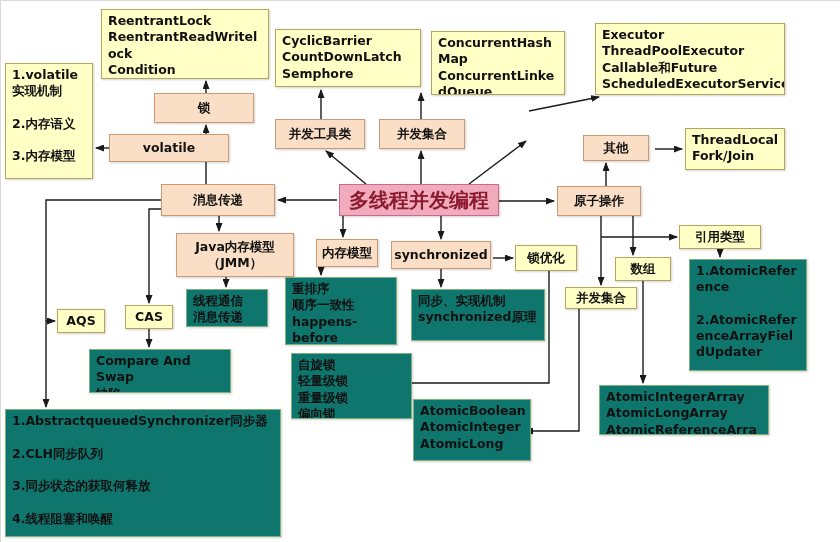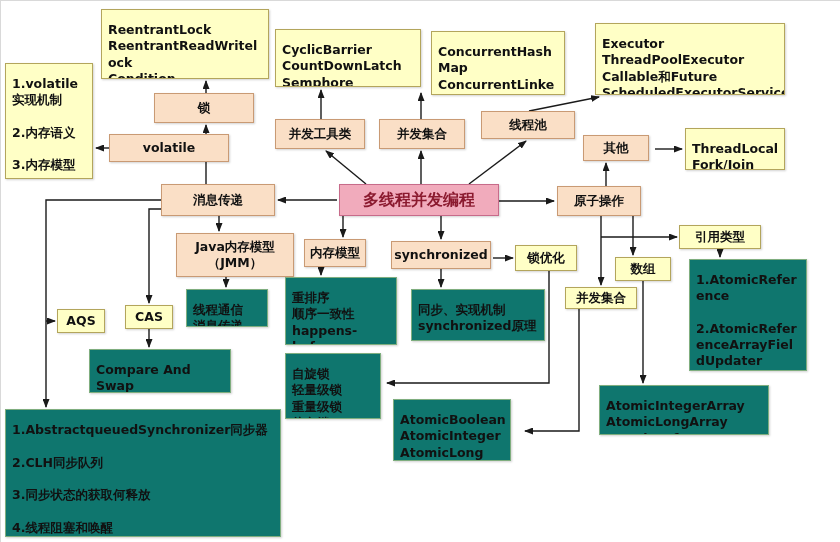--- a/index.html
+++ b/index.html
@@ -5,27 +5,27 @@
   html,body{margin:0;padding:0;background:#ffffff;}
   .canvas{
     position:relative;width:840px;height:542px;background:#ffffff;
     border:1px solid #d9d9d9;overflow:hidden;
     font-family:"DejaVu Sans","Liberation Sans",sans-serif;
   }
   svg.edges{position:absolute;left:0;top:0;z-index:0;}
   .node{
     position:absolute;z-index:1;box-sizing:border-box;
     border:1px solid #999;font-weight:bold;font-size:12.5px;line-height:1.3;
-    padding:12px 6px;white-space:pre-line;overflow:hidden;color:#111;
+    padding:3px 6px;white-space:pre-line;overflow:hidden;color:#111;
     box-shadow:1px 1px 2px rgba(0,0,0,0.18);
   }
   .yellow{background:#ffffc6;border-color:#b3a55c;}
   .pink{background:#fadfc6;border-color:#c99a74;}
   .green{background:#0f766e;border-color:#7fae7f;}
-  .center-node{background:#f1abbc;border-color:#c76b8a;color:#8b1a2f;font-size:16px;}
+  .center-node{background:#f1abbc;border-color:#c76b8a;color:#8b1a2f;font-size:20px;}
   .centered{display:flex;align-items:center;justify-content:center;text-align:center;padding:2px 4px;}
   .wrap{word-break:break-all;}
 </style>
 </head>
 <body>
 
 <div class="canvas">
 
   <svg class="edges" width="840" height="542" viewBox="0 0 840 542">
     <defs>
@@ -84,60 +84,59 @@
 实现机制
 
 2.内存语义
 
 3.内存模型</div>
 
   <div class="node pink centered" style="left:153px;top:92px;width:100px;height:30px">锁</div>
   <div class="node pink centered" style="left:108px;top:133px;width:120px;height:28px">volatile</div>
   <div class="node pink centered" style="left:274px;top:118px;width:90px;height:30px">并发工具类</div>
   <div class="node pink centered" style="left:378px;top:118px;width:86px;height:30px">并发集合</div>
-  <div class="node pink centered" style="left:480px;top:110px;width:94px;height:28px">线程池</div>
   <div class="node pink centered" style="left:582px;top:134px;width:66px;height:26px">其他</div>
   <div class="node yellow" style="left:684px;top:127px;width:100px;height:42px">ThreadLocal
 Fork/Join</div>
 
   <div class="node pink centered" style="left:160px;top:183px;width:114px;height:32px">消息传递</div>
   <div class="node center-node centered" style="left:338px;top:183px;width:160px;height:32px">多线程并发编程</div>
   <div class="node pink centered" style="left:556px;top:185px;width:84px;height:30px">原子操作</div>
 
   <div class="node pink centered" style="left:175px;top:232px;width:118px;height:44px">Java内存模型
 （JMM）</div>
-  <div class="node pink centered" style="left:303px;top:238px;width:62px;height:28px">内存模型</div>
+  <div class="node pink centered" style="left:315px;top:238px;width:62px;height:28px">内存模型</div>
   <div class="node pink centered" style="left:390px;top:240px;width:100px;height:28px">synchronized</div>
   <div class="node yellow centered" style="left:514px;top:244px;width:62px;height:26px">锁优化</div>
   <div class="node yellow centered" style="left:678px;top:224px;width:82px;height:24px">引用类型</div>
   <div class="node yellow centered" style="left:614px;top:256px;width:56px;height:24px">数组</div>
   <div class="node yellow centered" style="left:564px;top:286px;width:72px;height:22px">并发集合</div>
 
   <div class="node green" style="left:185px;top:288px;width:82px;height:38px">线程通信
 消息传递</div>
   <div class="node green" style="left:284px;top:276px;width:112px;height:68px">重排序
 顺序一致性
 happens-before
 as-if-serial</div>
   <div class="node green" style="left:410px;top:288px;width:134px;height:52px">同步、实现机制
 synchronized原理</div>
 
   <div class="node yellow centered" style="left:124px;top:304px;width:48px;height:24px">CAS</div>
   <div class="node yellow centered" style="left:56px;top:308px;width:48px;height:24px">AQS</div>
   <div class="node green" style="left:88px;top:348px;width:142px;height:44px">Compare And Swap
 缺陷</div>
-  <div class="node green" style="left:284px;top:352px;width:96px;height:66px">自旋锁
+  <div class="node green" style="left:290px;top:352px;width:121px;height:66px">自旋锁
 轻量级锁
 重量级锁
 偏向锁</div>
 
   <div class="node green wrap" style="left:688px;top:258px;width:118px;height:112px">1.AtomicReference
 
 2.AtomicReferenceArrayFieldUpdater</div>
-  <div class="node green" style="left:392px;top:398px;width:118px;height:62px">AtomicBoolean
+  <div class="node green" style="left:412px;top:398px;width:118px;height:62px">AtomicBoolean
 AtomicInteger
 AtomicLong</div>
   <div class="node green wrap" style="left:598px;top:384px;width:170px;height:50px">AtomicIntegerArray
 AtomicLongArray
 AtomicReferenceArray</div>
   <div class="node green" style="left:4px;top:408px;width:276px;height:128px">1.AbstractqueuedSynchronizer同步器
 
 2.CLH同步队列
 
 3.同步状态的获取何释放

